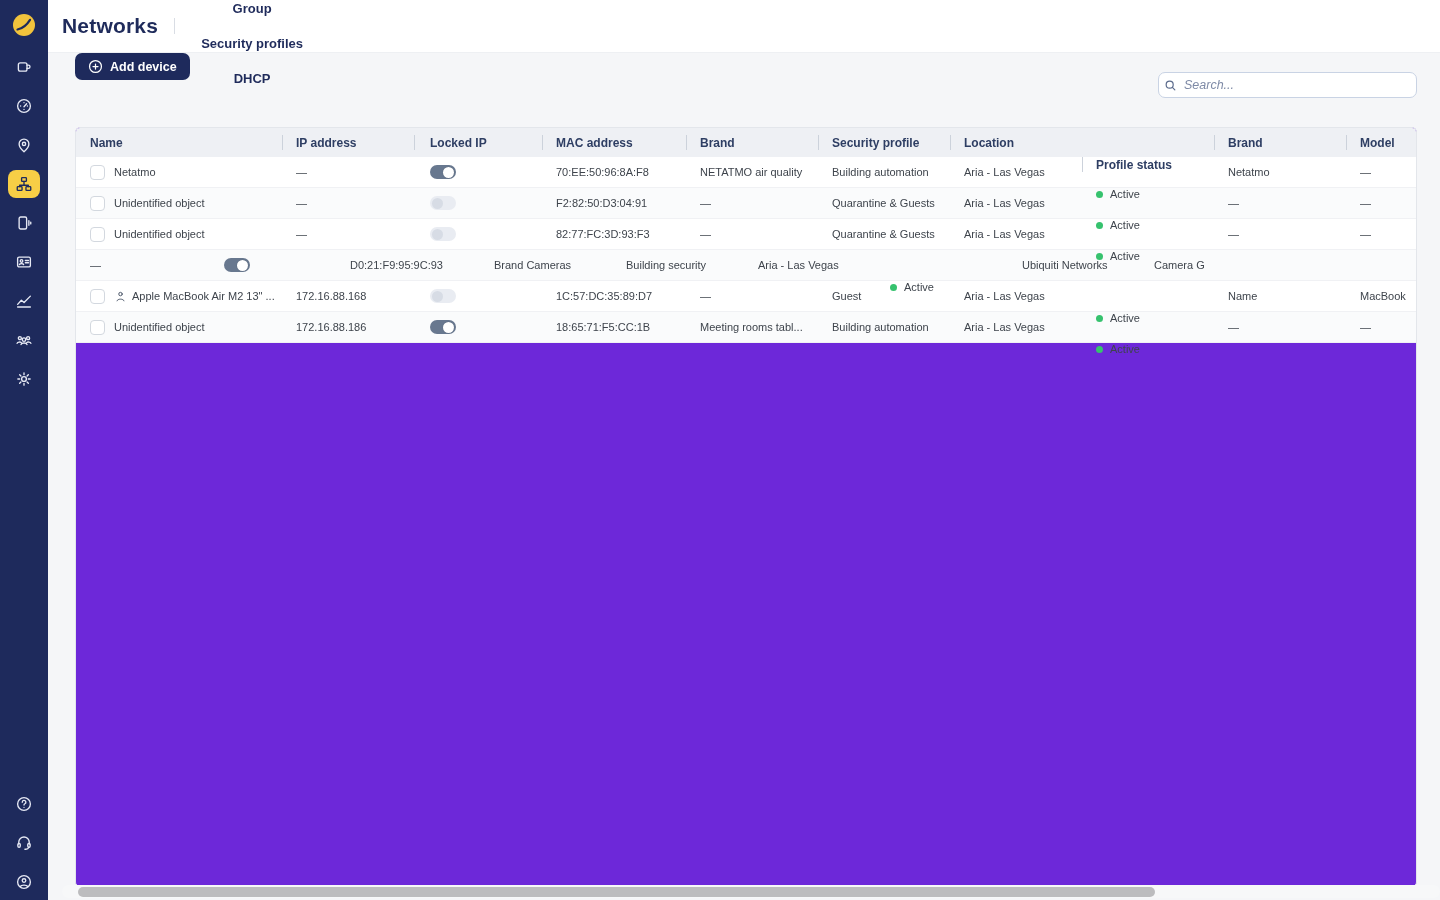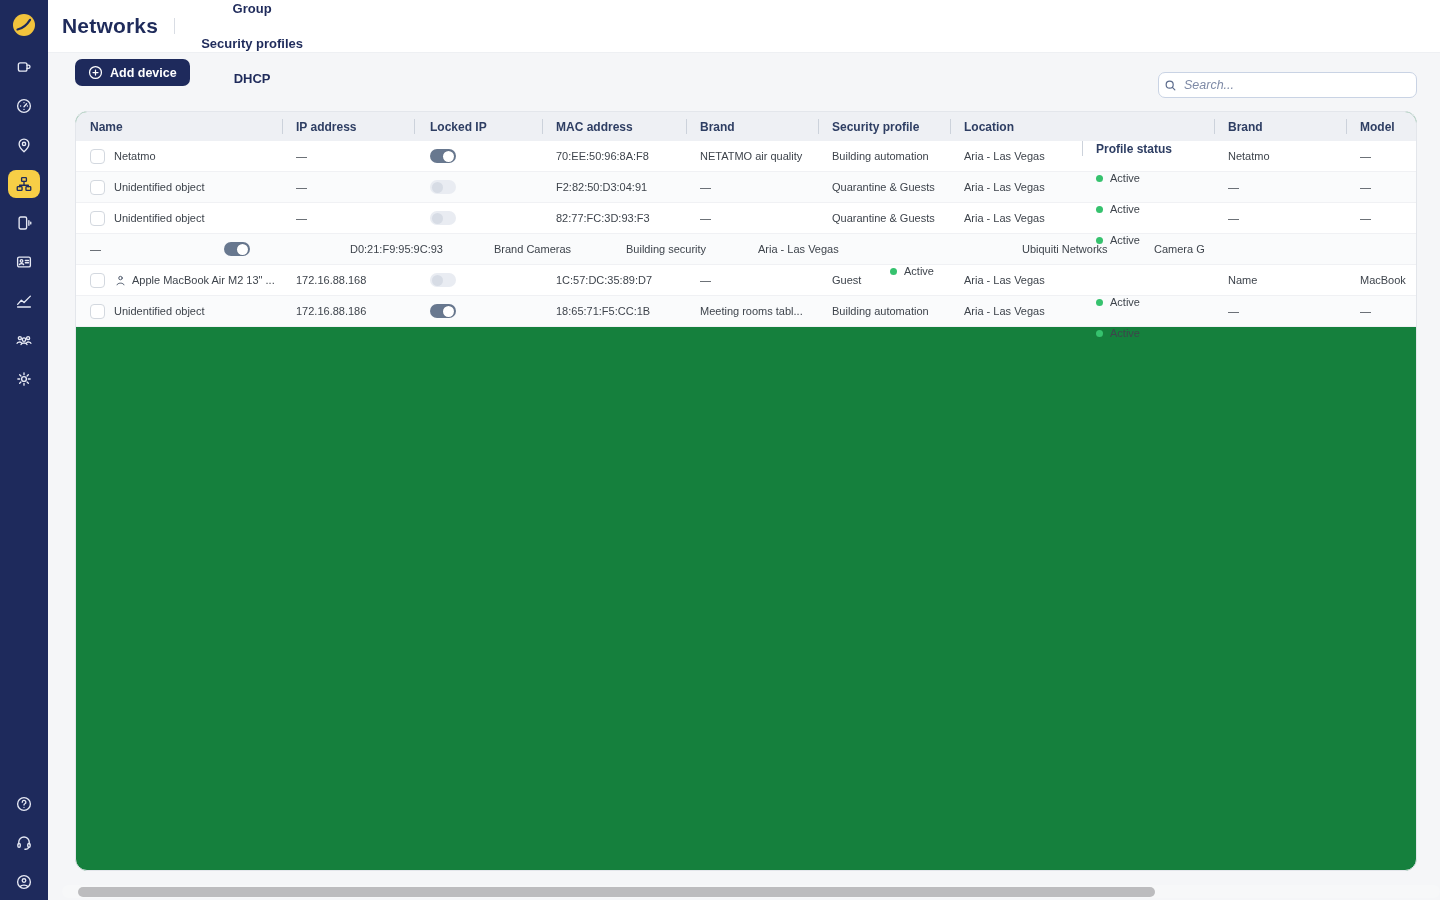--- a/index.html
+++ b/index.html
@@ -22,32 +22,32 @@
   .topbar { position:absolute; left:48px; top:0; right:0; height:53px; background:#ffffff;
             display:flex; align-items:center; padding-left:14px; border-bottom:1px solid #eef0f3;text-align:center; }
   .page-title { font-size:21px; font-weight:700; color:#1f2b5b; letter-spacing:.2px; }
   .title-divider { width:1px; height:16px; background:#d9dde4; margin:0 14px 0 16px; }
   .tab-bar { display:flex; align-items:center; gap:8px;flex-direction:column; }
   .tab { font-size:13px; font-weight:700; color:#1f2b5b; padding:6px 12px; border-radius:8px; cursor:pointer; white-space:nowrap; }
   .tab.active { background:#f7ce46; }
 
   
   .content { position:absolute; left:48px; top:53px; right:0; bottom:0; }
-  .add-btn { position:absolute; left:27px; top:6px; height:27px; background:#1e2a5c; color:#fff;
+  .add-btn { position:absolute; left:27px; top:0; height:27px; background:#1e2a5c; color:#fff;
              border:none; border-radius:7px; display:inline-flex; align-items:center; gap:7px;
              padding:0 13px; font-size:12.5px; font-weight:700; font-family:inherit; cursor:pointer; }
   .search-box { position:absolute; right:23px; top:19px; width:259px; height:26px; background:#fff;
                 border:1px solid #c9d3e4; border-radius:7px; display:flex; align-items:center; padding:0 5px; gap:7px; }
   .search-box input { border:none; outline:none; flex:1; font-size:12.5px; font-style:italic; color:#44507a;
                       font-family:inherit; background:transparent; }
   .search-box input::placeholder { color:#7e8aa6; font-style:italic; }
 
   
-  .card { position:absolute; left:27px; top:58px; width:1342px; height:760px; background:#15803d;
-          border:1px solid #e3e6eb; border-radius:12px; overflow:hidden; }
+  .card { position:absolute; left:27px; top:74px; width:1342px; height:760px; background:#6d28d9;
+          border:1px solid #e3e6eb; border-radius:5px; overflow:hidden; }
   .thead { display:flex; height:29px; background:#eef0f4; align-items:center; width:1410px; }
   .th { font-size:12px; font-weight:700; color:#2e3e63; padding-left:14px; white-space:nowrap;
         overflow:hidden; position:relative; height:100%; display:flex; align-items:center; flex:none; cursor:pointer; }
   .th + .th::before { content:""; position:absolute; left:0; top:7px; width:1px; height:15px; background:#ccd2db; }
   .tr { display:flex; height:31px; align-items:center; border-bottom:1px solid #f0f1f4; width:1410px; background:#fff; }
   .tr.even { background:#fafbfc; }
   .td { font-size:11px; color:#3e444c; padding-left:14px; white-space:nowrap; overflow:hidden;
         height:100%; display:flex; align-items:center; flex:none; }
   .col-0 { width:206px; } .col-1 { width:132px; } .col-2 { width:128px;padding-left:16px; } .col-3 { width:144px; }
   .col-4 { width:132px; } .col-5 { width:132px; } .col-6 { width:132px; } .col-7 { width:132px;margin-top:44px; }

